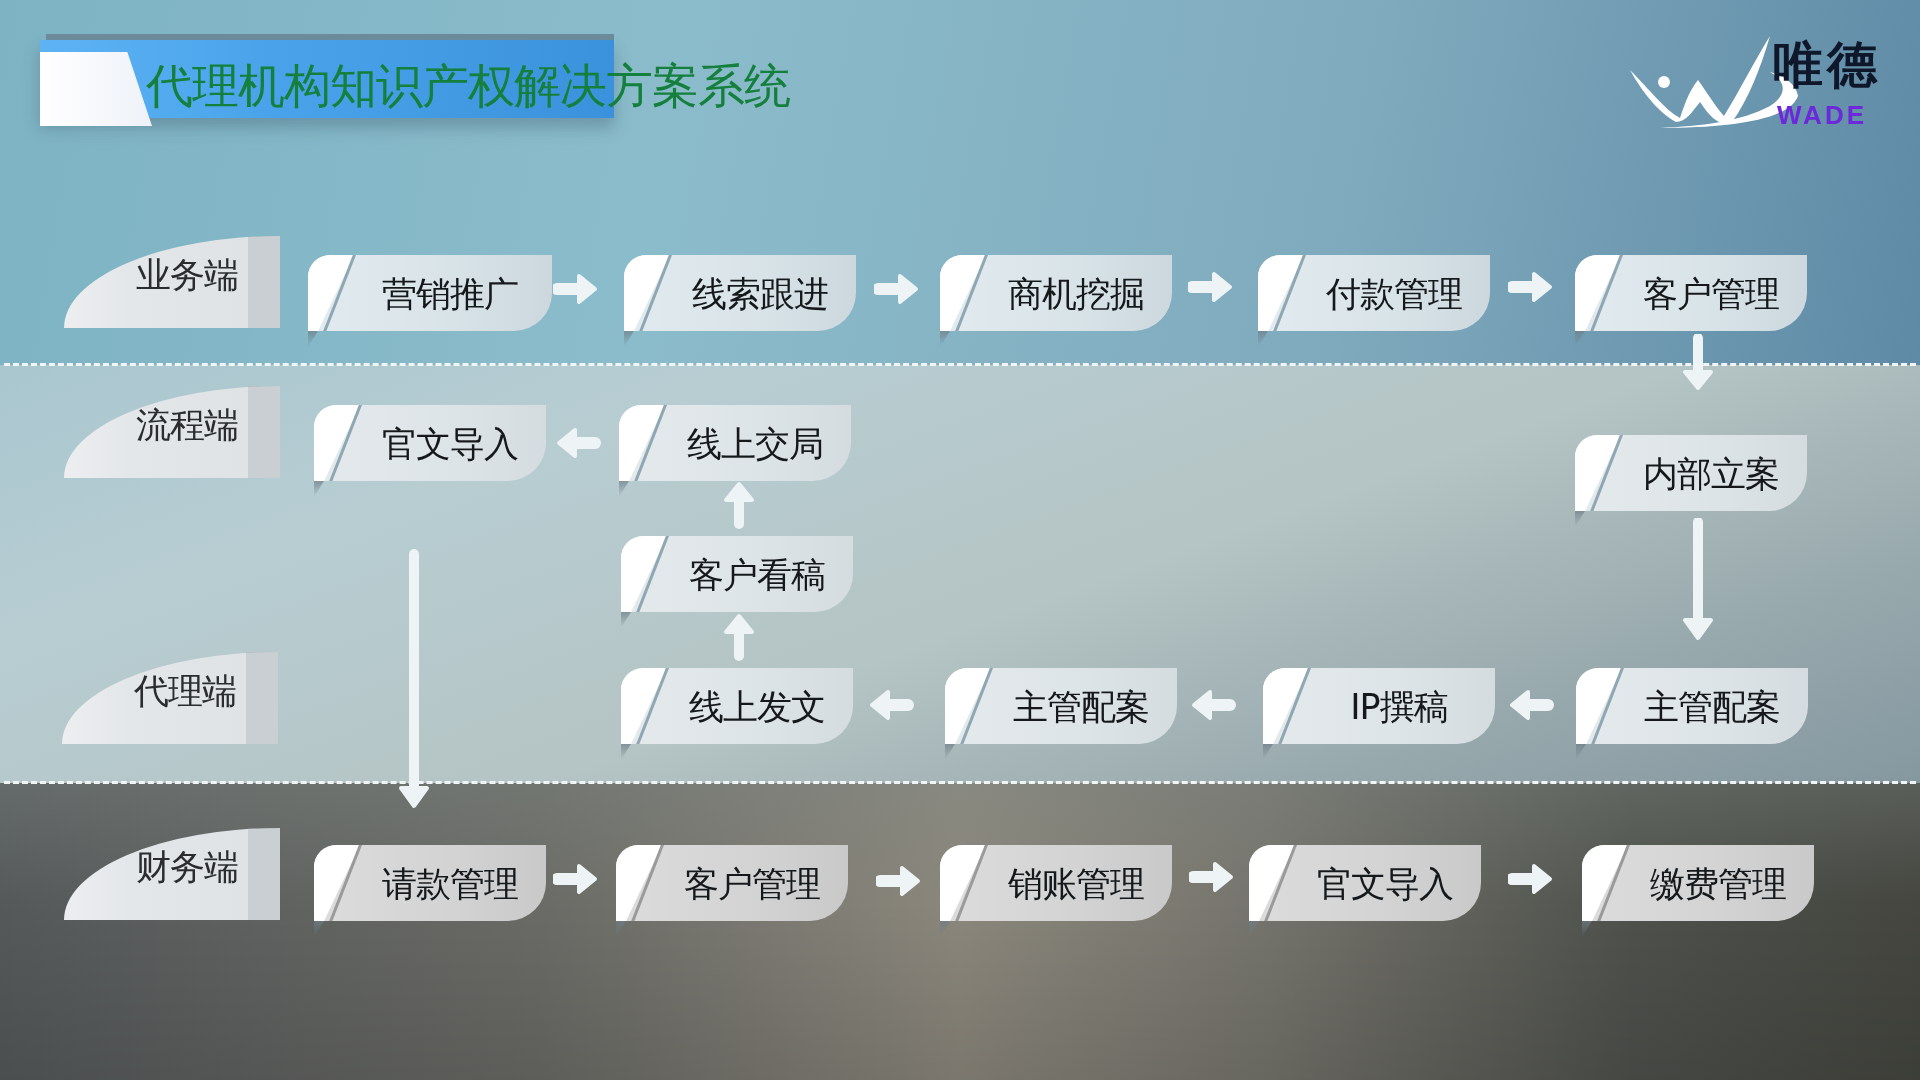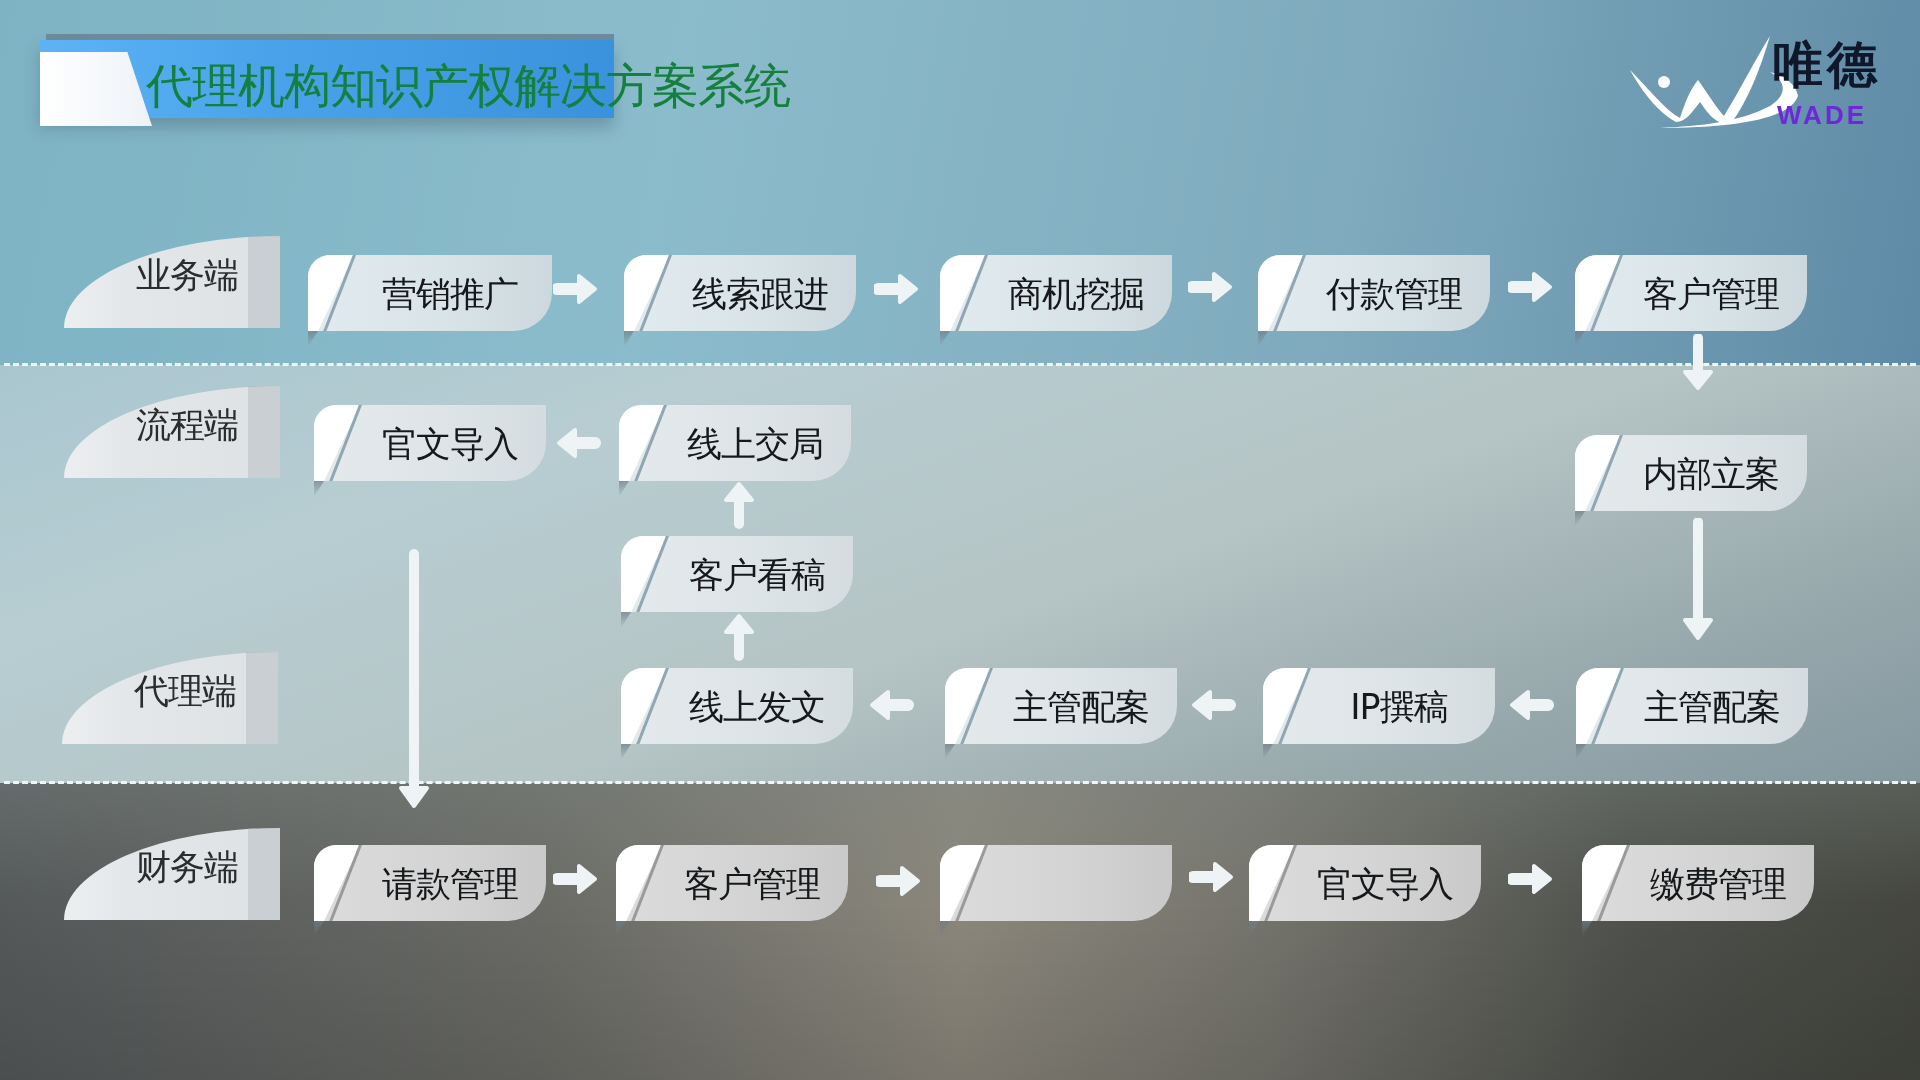--- a/index.html
+++ b/index.html
@@ -217,20 +217,21 @@
     <div class="flap"></div>
     <div class="flapline"></div>
     <div class="tail"></div>
   <div class="txt">客户管理</div>
 </div>
 <div class="node gray" style="left:940px;top:845px;">
   <div class="body"></div>
     <div class="flap"></div>
     <div class="flapline"></div>
     <div class="tail"></div>
+  <div class="txt">销账管理</div>
 </div>
 <div class="node gray" style="left:1249px;top:845px;">
   <div class="body"></div>
     <div class="flap"></div>
     <div class="flapline"></div>
     <div class="tail"></div>
   <div class="txt">官文导入</div>
 </div>
 <div class="node gray" style="left:1582px;top:845px;">
   <div class="body"></div>

